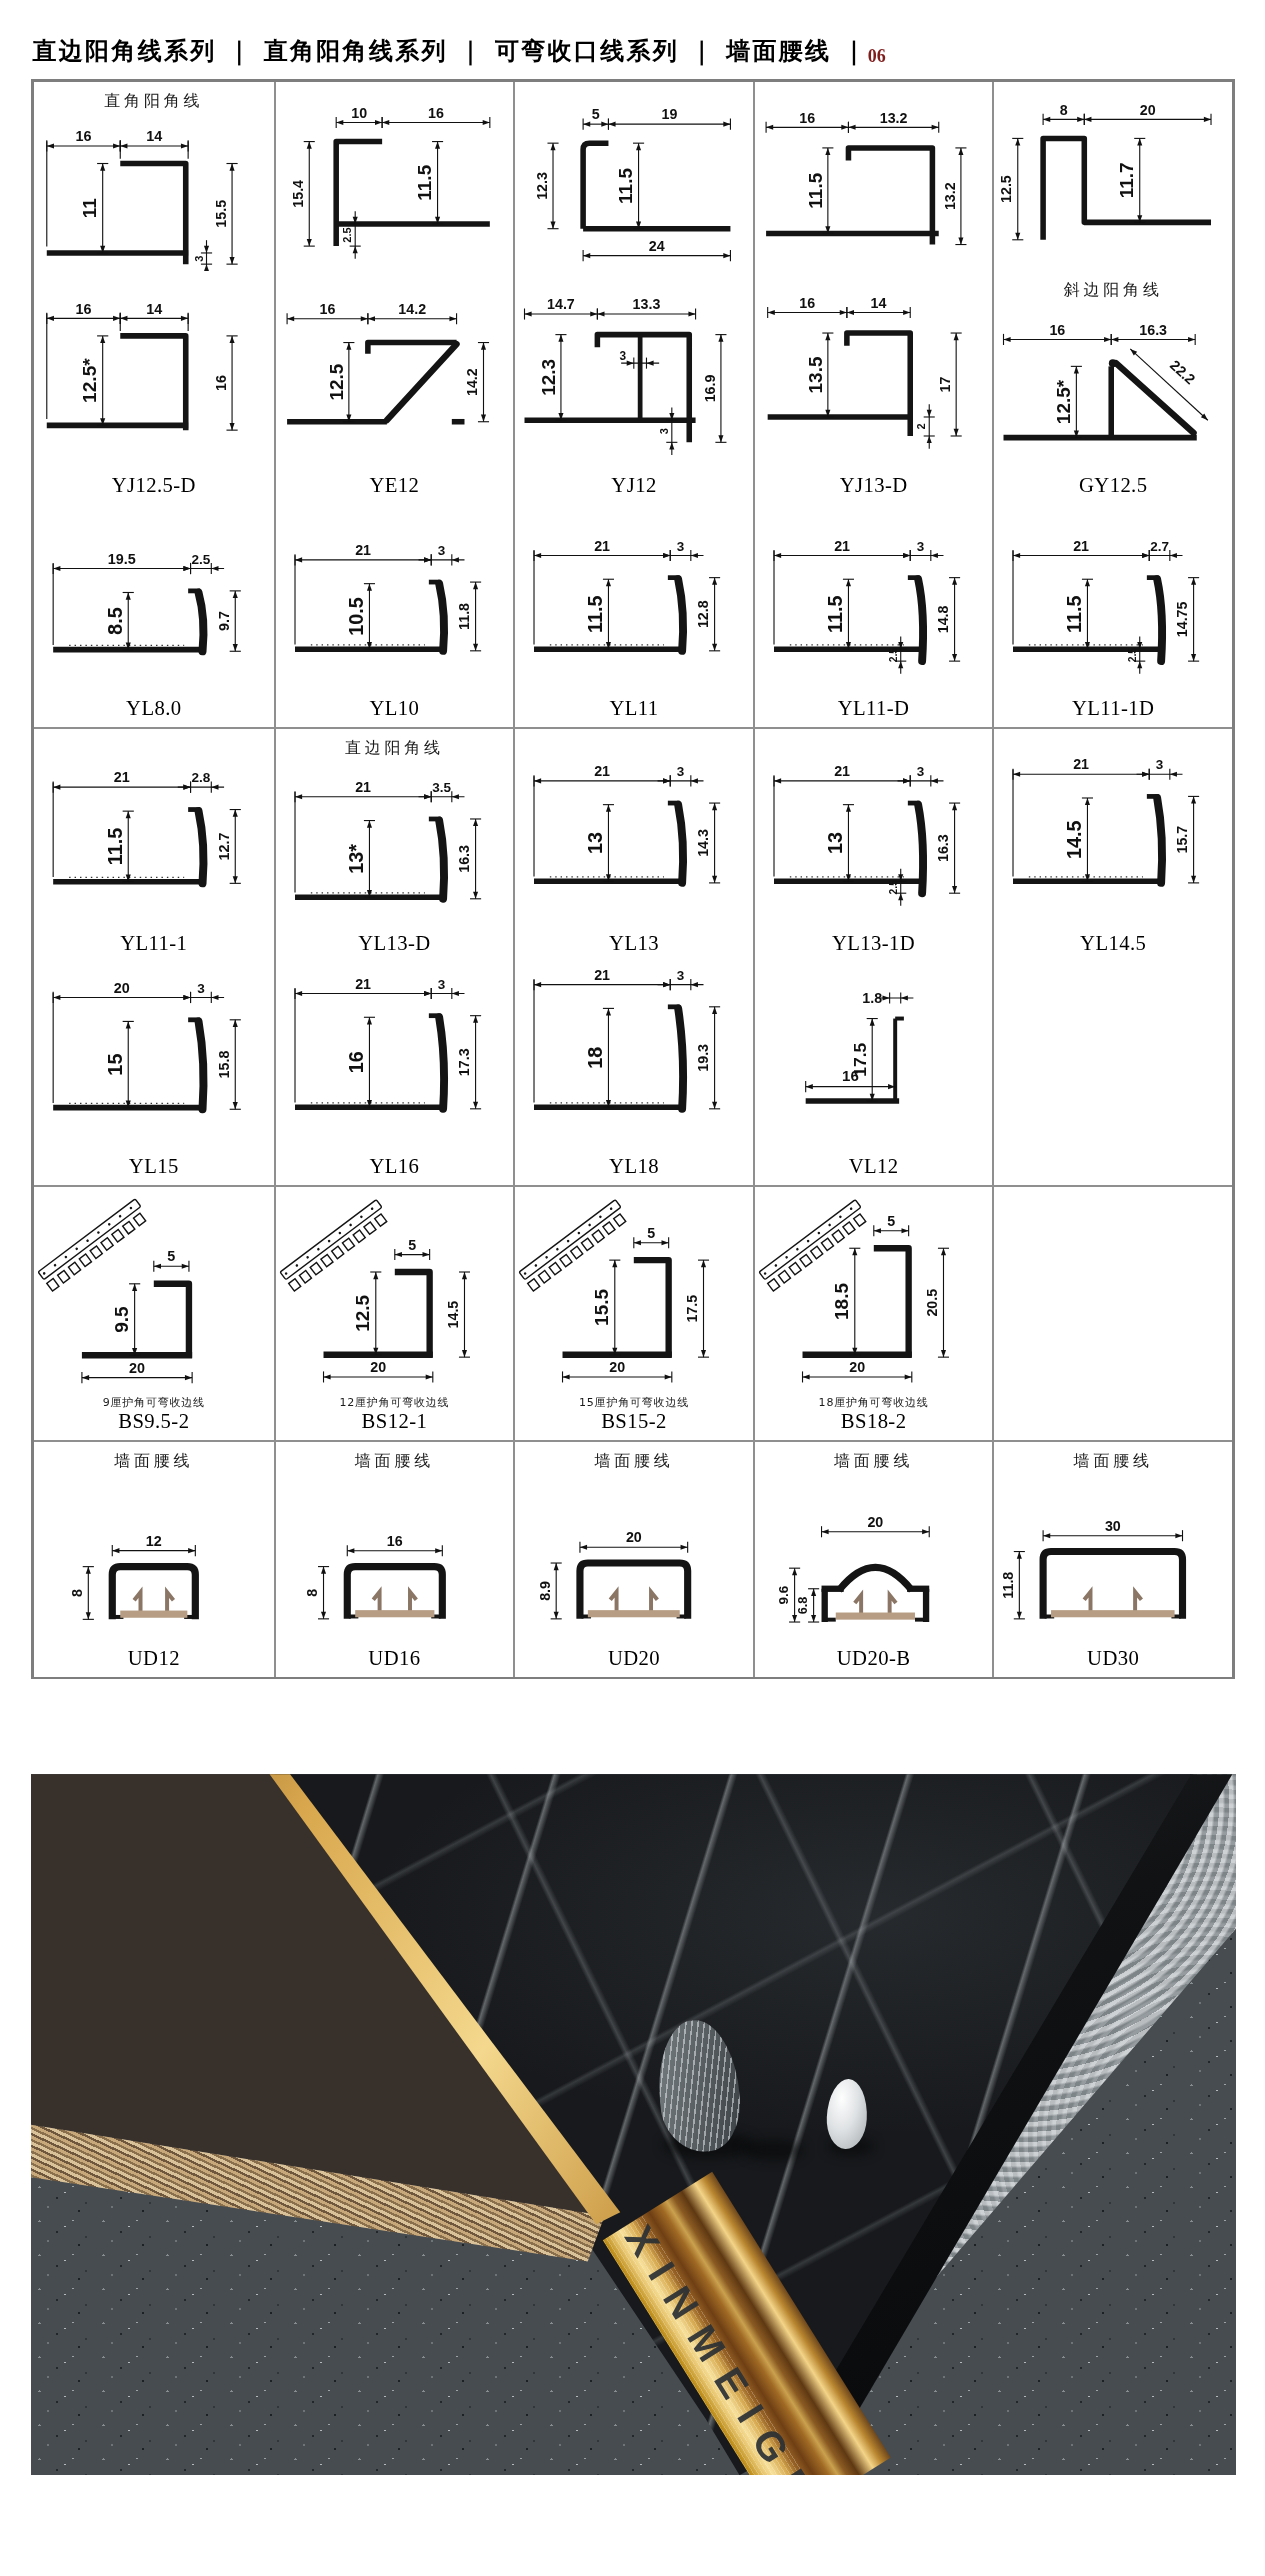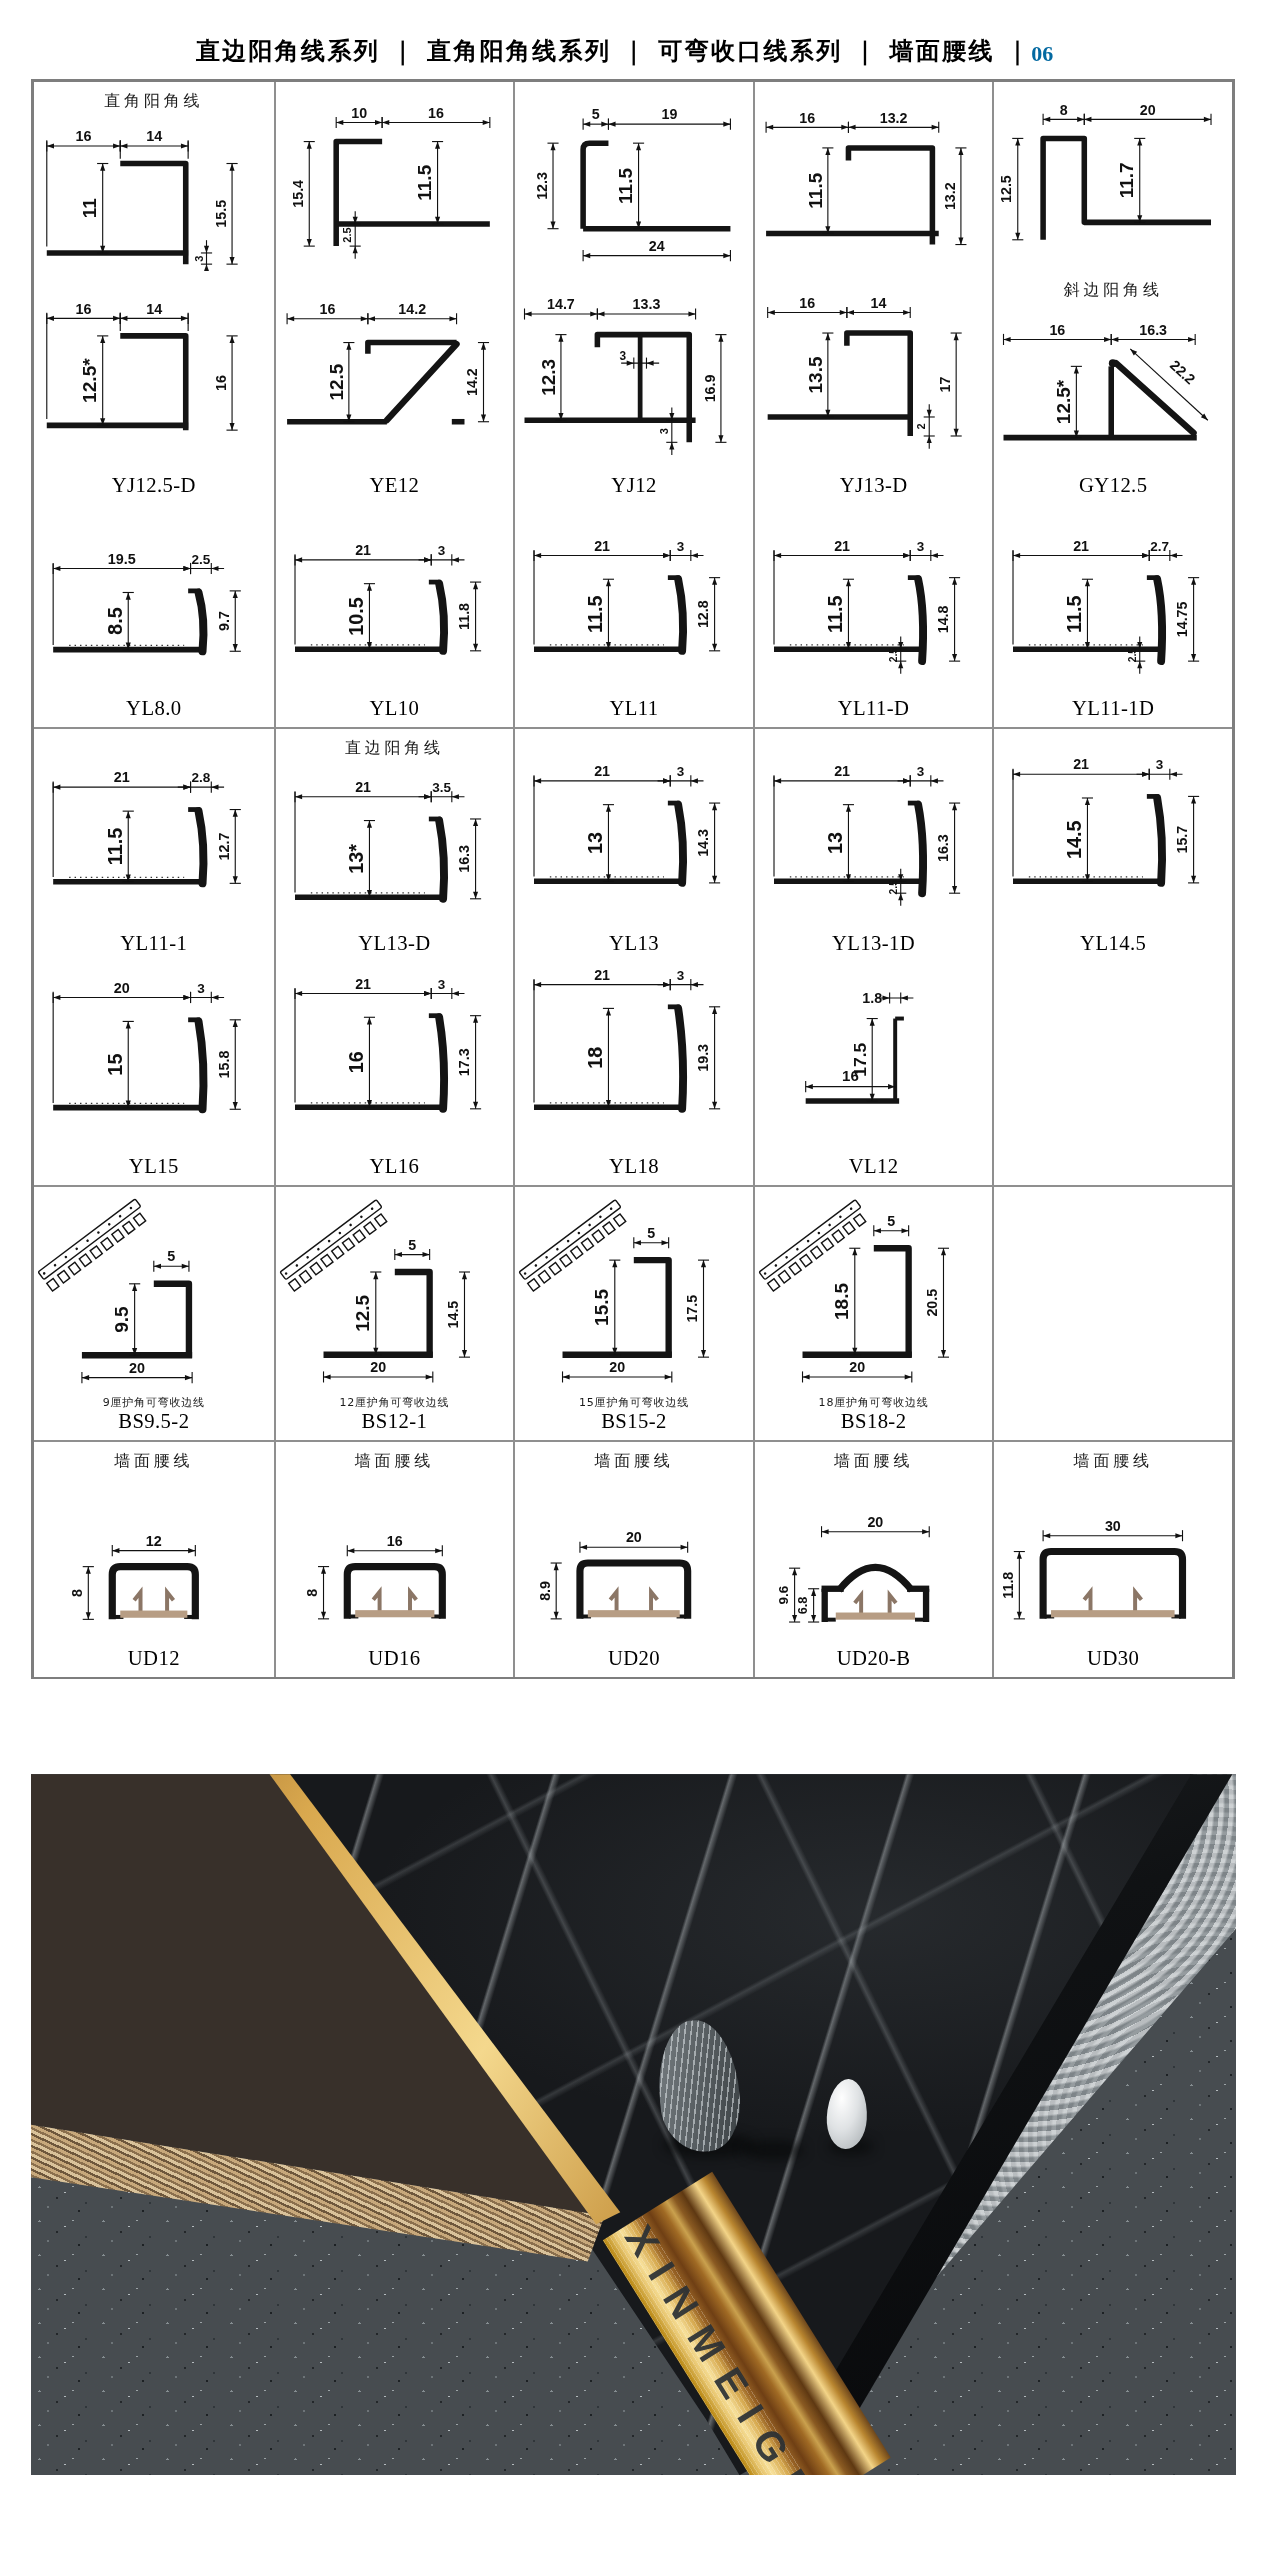--- a/index.html
+++ b/index.html
@@ -1,21 +1,21 @@
 <!DOCTYPE html>
 <html style="font-size:12.2px"><head>
 <meta charset="utf-8">
 <style>
   html,body{margin:0;padding:0;background:#fff;}
   body{width:1266px;height:2576px;position:relative;font-family:"DejaVu Sans",sans-serif;overflow:hidden;}
 
   
-  .page-header{display:flex;justify-content:center;align-items:flex-end;margin:0 31px;padding:35px 4.6px 12.2px 1.5px;}
+  .page-header{display:flex;justify-content:flex-start;align-items:flex-end;margin:0 31px;padding:35px 4.6px 12.2px 1.5px;}
   .page-title{font-family:"DejaVu Sans","Liberation Serif",sans-serif;font-weight:700;font-size:24px;letter-spacing:2.3px;color:#000;}
-  .page-num{font-family:"Liberation Serif",serif;font-weight:700;font-size:22px;color:#0369a1;padding-right:13.8px;}
+  .page-num{font-family:"Liberation Serif",serif;font-weight:700;font-size:18px;color:#7f1d1d;padding-right:13.8px;}
 
   
   .catalog{margin:0 31px;border:3.1px solid #7e7e7e;background:#7dd3fc;}
   .c-row{display:grid;grid-template-columns:repeat(5,1fr);}
   .c-row + .c-row{border-top:2.3px solid #8f8f8f;}
   .r1{height:187px;} .r2,.r3,.r4,.r5{height:227px;} .r6{height:253px;} .r7{height:234px;}
   .cell{border-left:2.3px solid #8f8f8f;display:flex;flex-direction:column;align-items:center;background:#fff;min-width:0;}
   .cell:first-child{border-left:none;}
   .cell-note{height:23px;padding-top:9.2px;font-size:16px;color:#1c1c1c;letter-spacing:3.8px;white-space:nowrap;}
   .cell-draw{flex:1 1 auto;width:100%;min-height:0;}

